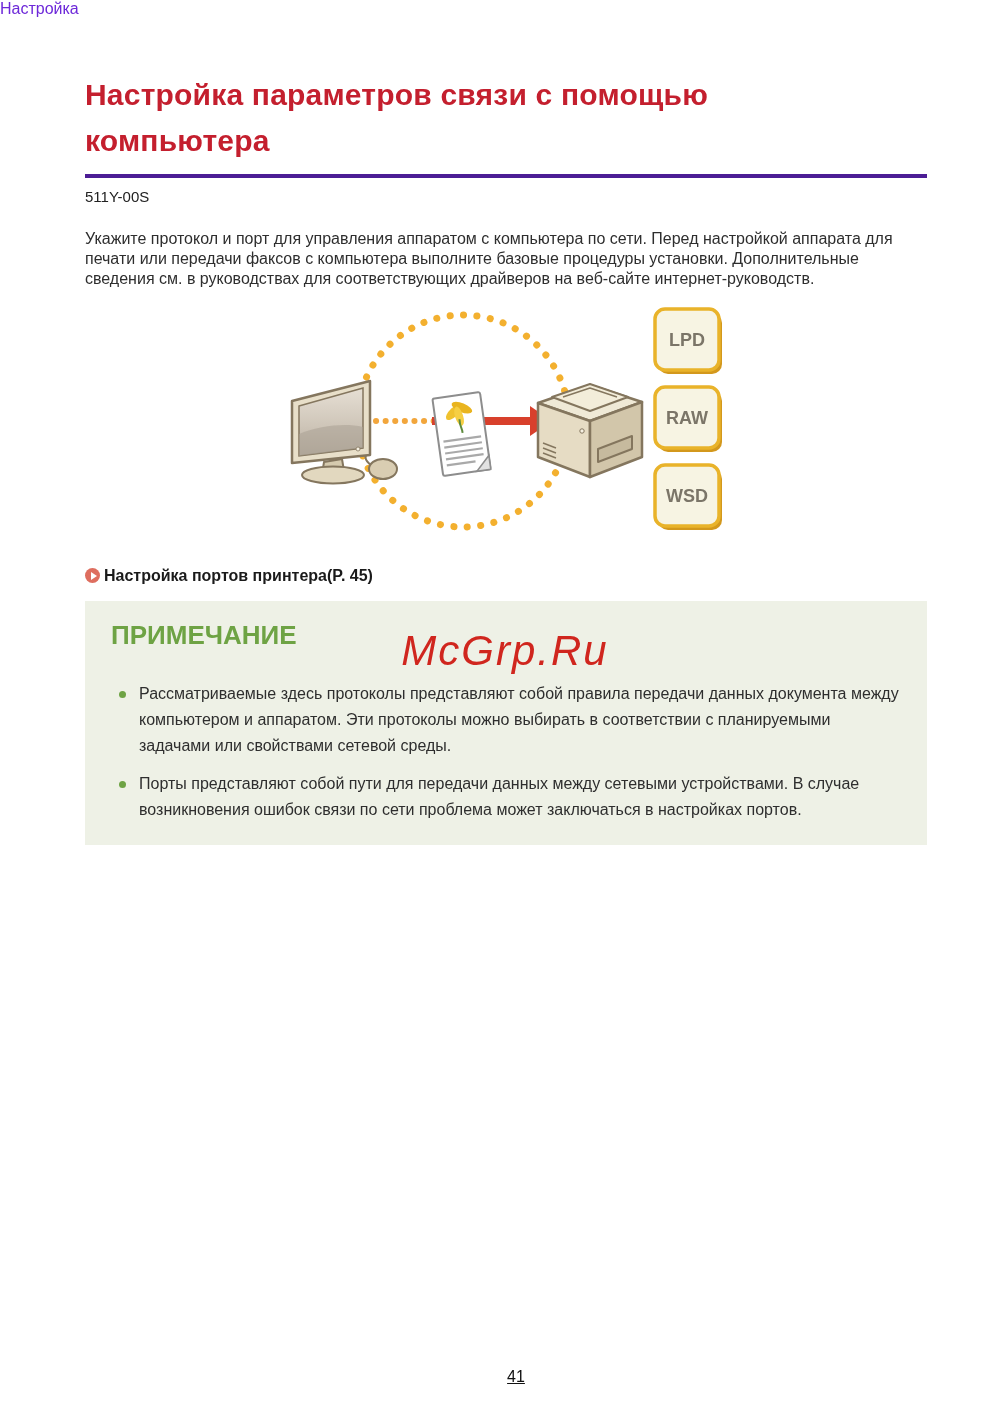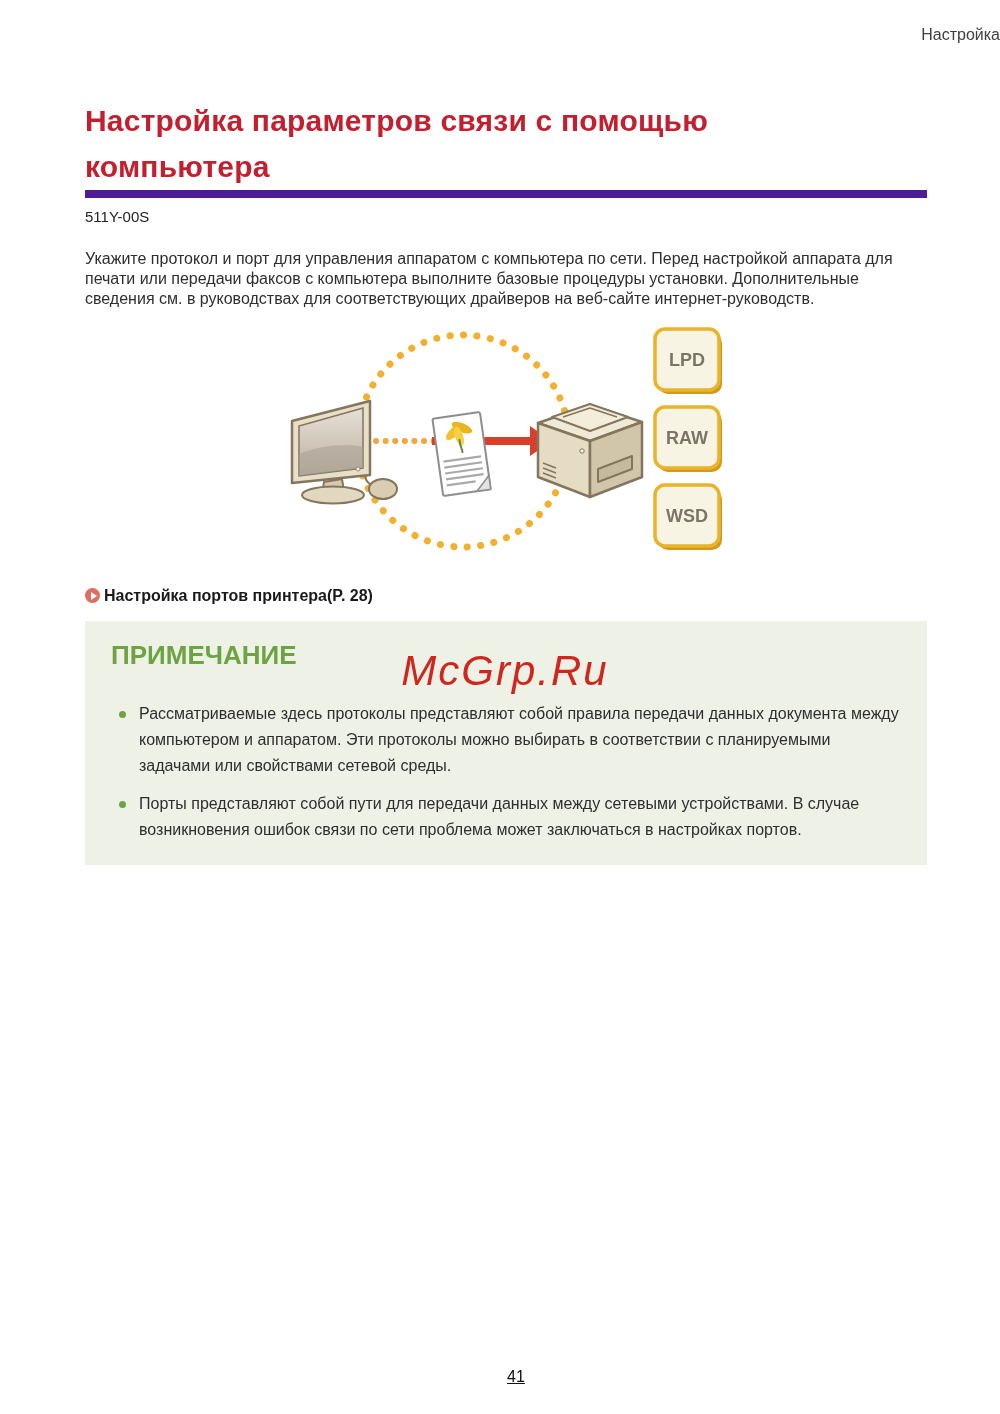--- a/index.html
+++ b/index.html
@@ -2,25 +2,25 @@
 <html lang="ru"><head>
 <meta charset="utf-8">
 <style>
   * { margin:0; padding:0; box-sizing:border-box; }
   html,body { background:#ffffff; }
   body {
     width:1000px; height:1414px; position:relative; overflow:hidden;
     font-family:"Liberation Sans", sans-serif; color:#2b2b2b;
   }
   .running-header {
-    padding-top:26px; text-align:right; font-size:16px; color:#404040;
+    text-align:left; font-size:16px; color:#6d28d9;
   }
   .content { margin-left:85px; width:842px; }
   .title-block {
-    margin-top:54px; border-bottom:8px solid #4c1d95; 
+    margin-top:54px; border-bottom:4px solid #4c1d95; padding-bottom:10px;
   }
   .title-block h1 {
     max-width:720px; font-size:30px; line-height:46px; font-weight:bold;
     color:#c41f2e; letter-spacing:0.2px;
   }
   .section-id { margin-top:10px; text-align:left; font-size:15px; color:#222; }
   .intro { margin-top:24px; font-size:16px; line-height:20px; color:#2e2e2e; }
 
   .figure { margin-top:18px; }
   .figure svg { display:block; margin:0 auto; }
@@ -154,21 +154,21 @@
         <rect x="372" y="162" width="64" height="61" rx="10" fill="#d3981c"></rect>
         <rect x="369" y="158" width="64" height="61" rx="10" fill="#f7f4e3" stroke="#e9b32a" stroke-width="3.5"></rect>
         <text x="401" y="195" text-anchor="middle" font-family="Liberation Sans, sans-serif" font-size="18" font-weight="bold" fill="#7b7568">WSD</text>
       </g>
     </svg>
   </div>
 
   <div class="links">
     <div class="link-row">
       <span class="link-icon"></span>
-      <span class="link-label">Настройка портов принтера(P. 28)</span>
+      <span class="link-label">Настройка портов принтера(P. 45)</span>
     </div>
   </div>
 
   <div class="note-box">
     <div class="note-heading">ПРИМЕЧАНИЕ</div>
     <div class="note-watermark">McGrp.Ru</div>
     <ul class="note-list">
       <li>Рассматриваемые здесь протоколы представляют собой правила передачи данных документа между компьютером и аппаратом. Эти протоколы можно выбирать в соответствии с планируемыми задачами или свойствами сетевой среды.</li>
       <li>Порты представляют собой пути для передачи данных между сетевыми устройствами. В случае возникновения ошибок связи по сети проблема может заключаться в настройках портов.</li>
     </ul>

